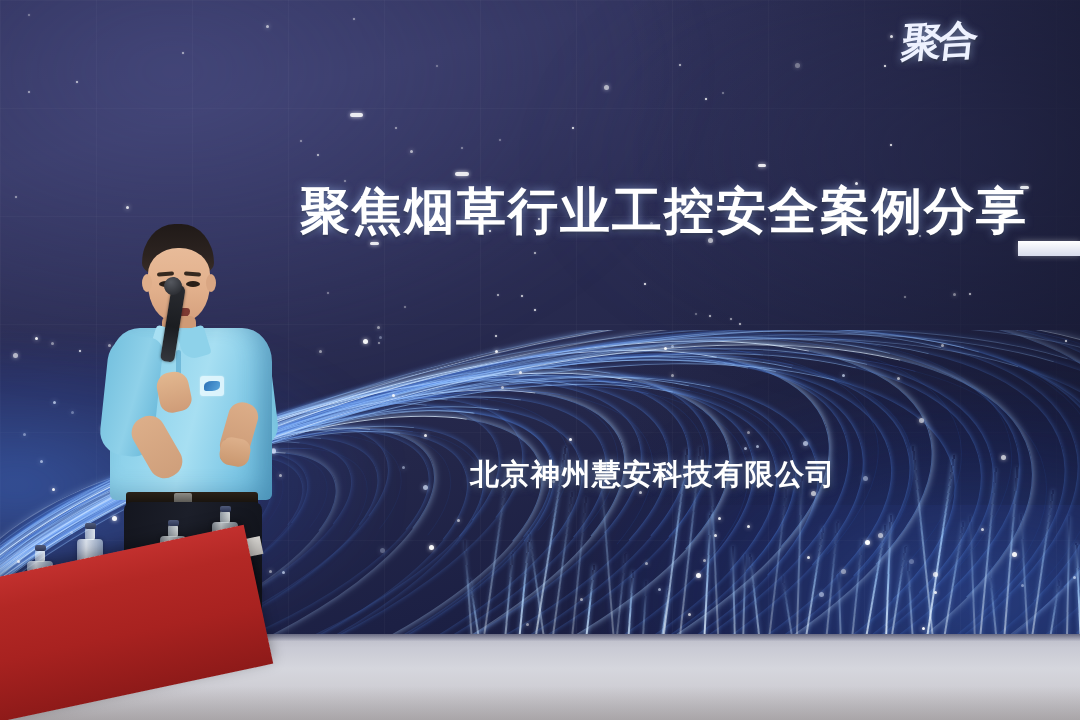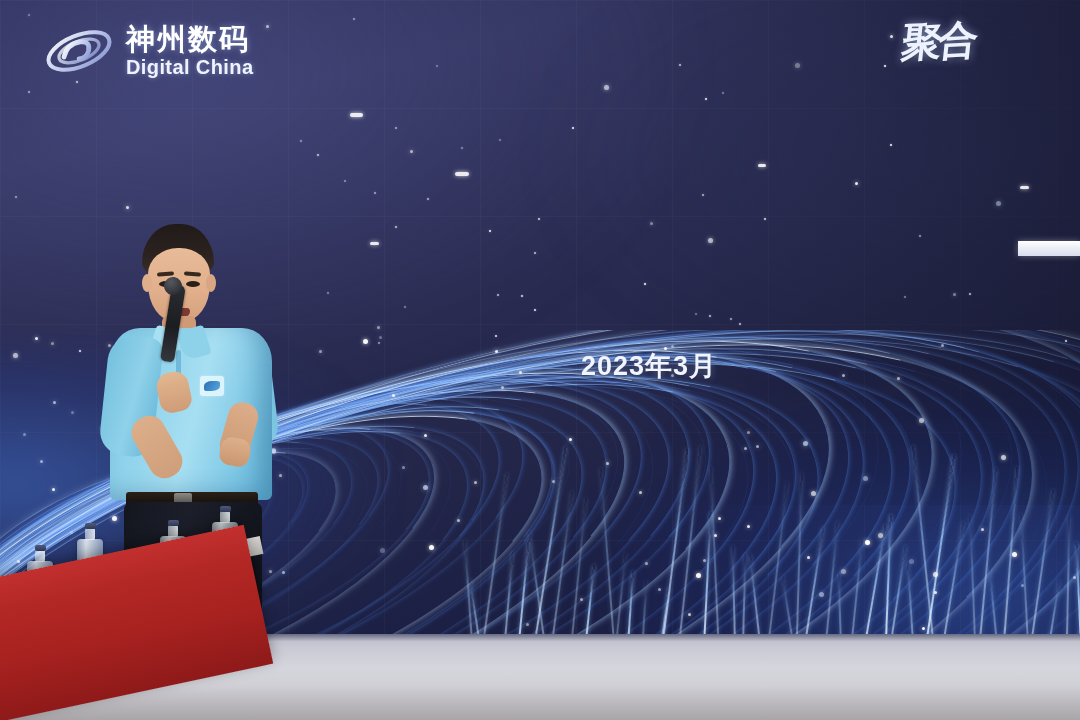--- a/index.html
+++ b/index.html
@@ -696,42 +696,23 @@
           <div class="particle" style="width: 3px; height: 3px; left: 448.868px; top: 240.063px; opacity: 0.51;"></div>
           <div class="particle" style="width: 3px; height: 3px; left: 214.849px; top: 6.83369px; opacity: 0.92;"></div>
           <div class="particle" style="width: 3px; height: 3px; left: 986.926px; top: 226.437px; opacity: 0.87;"></div>
           <div class="particle" style="width: 3px; height: 3px; left: 760.136px; top: 267.696px; opacity: 0.57;"></div>
           <div class="particle" style="width: 3px; height: 3px; left: 197.085px; top: 230.417px; opacity: 0.85;"></div>
         </div>
     </div>
 
     <div class="edge-bar"></div>
 
-    <div class="slide-date">2023年3月</div>
-
-    <div class="logo-dc">
-      <svg class="logo-dc-mark" viewBox="0 0 100 90">
-        <defs>
-          <linearGradient id="swg" x1="0" y1="0" x2="1" y2="1">
-            <stop offset="0%" stop-color="#ffffff"></stop>
-            <stop offset="45%" stop-color="#c9d4f2"></stop>
-            <stop offset="100%" stop-color="#8c9ad6"></stop>
-          </linearGradient>
-        </defs>
-        <g transform="rotate(-22 50 45)">
-          <ellipse cx="50" cy="45" rx="44" ry="21" fill="none" stroke="url(#swg)" stroke-width="5.5" opacity="0.95"></ellipse>
-          <ellipse cx="50" cy="45" rx="29" ry="13" fill="none" stroke="url(#swg)" stroke-width="4.5" opacity="0.8"></ellipse>
-          <path d="M28 45 Q38 30 56 34 Q70 38 62 50 Q56 58 46 55" fill="none" stroke="url(#swg)" stroke-width="6.5" stroke-linecap="round"></path>
-        </g>
-      </svg>
-      <div class="logo-dc-text">
-        <div class="logo-dc-cn">神州数码</div>
-        <div class="logo-dc-en">Digital China</div>
-      </div>
-    </div>
+    <div class="slide-title">聚焦烟草行业工控安全案例分享</div>
+    <div class="slide-company">北京神州慧安科技有限公司</div>
+
 
     <div class="logo-juhe">
       <div class="logo-juhe-cal">聚合</div>
     </div>
   </div>
 
   <div class="floor">
     <div class="floor-edge"></div>
     <div class="floor-shadow"></div>
   </div>

